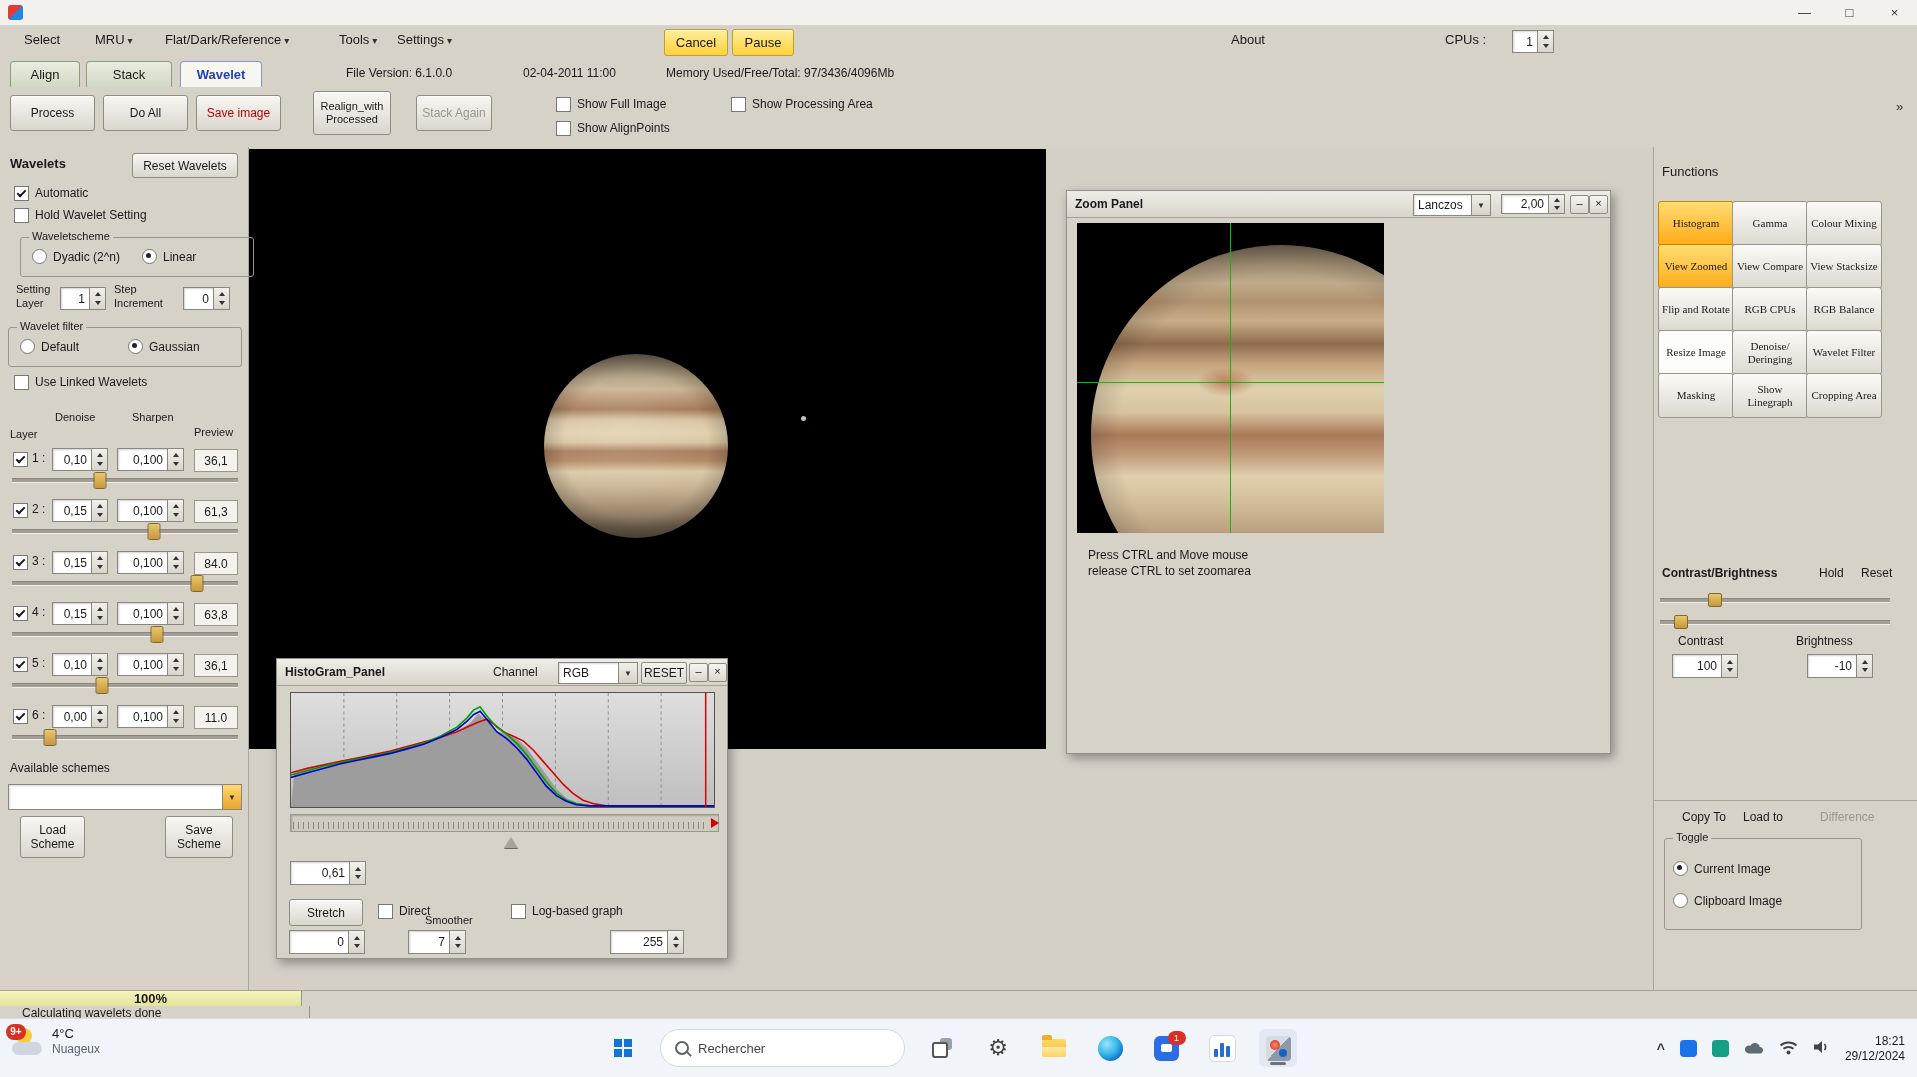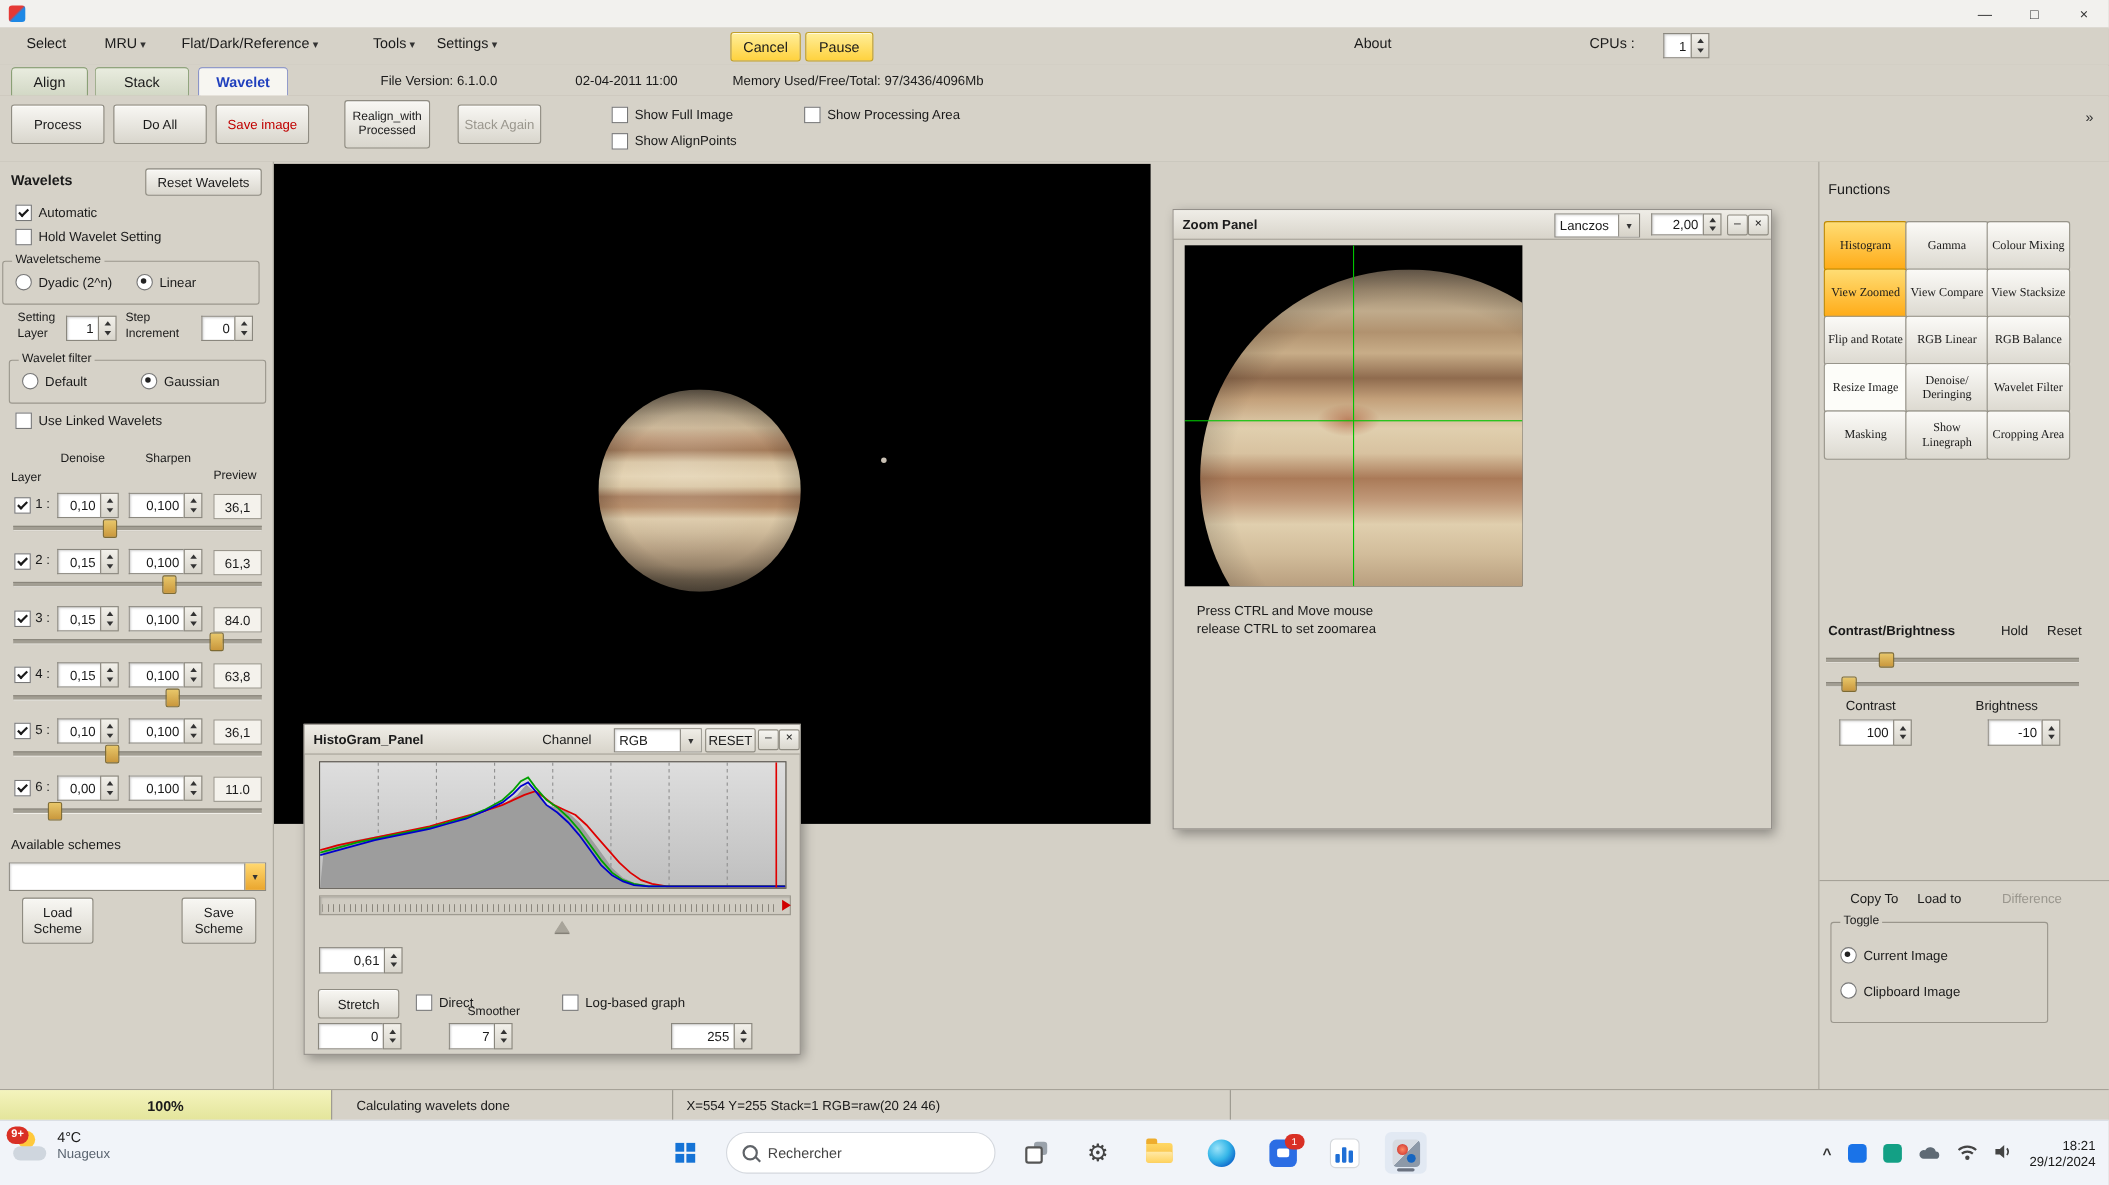--- a/index.html
+++ b/index.html
@@ -117,21 +117,21 @@
   .ruler .ticks{position:absolute;left:2px;right:10px;bottom:2px;height:7px;
     background:repeating-linear-gradient(90deg,#8a867c 0 1px,transparent 1px 5px);}
   .red-arrow{position:absolute;right:-1px;top:3px;width:0;height:0;border-top:5px solid transparent;
     border-bottom:5px solid transparent;border-left:8px solid #d00000;}
   .tri-up{position:absolute;width:0;height:0;border-left:7px solid transparent;border-right:7px solid transparent;
     border-bottom:11px solid #a8a49a;transform:translateX(-50%);filter:drop-shadow(0 1px 0 #6b685f);}
   .flatbtn{position:absolute;display:flex;align-items:center;justify-content:center;font-size:12px;
     background:linear-gradient(#f4f3ef,#dcd9d0);border:1px solid #8f8c82;border-radius:2px;}
   
   .statusbar{position:absolute;left:0;top:990px;width:1917px;height:28px;background:#d6d2c8;
-    border-top:1px solid #a6a298;display:flex;font-size:12px;}
+    border-top:1px solid #a6a298;display:flex;font-size:12px;flex-direction:column;}
   .scell{border-right:1px solid #9a968c;display:flex;align-items:center;height:100%;box-sizing:border-box;}
   .scell.progress{width:302px;justify-content:center;font-weight:bold;font-size:13px;
     background:linear-gradient(#f4f4bd,#e3e49a);}
   
   .taskbar{position:absolute;left:0;top:1018px;width:1917px;height:59px;background:#f1f4f9;
     border-top:1px solid #d9dde3;}
   .weather{position:absolute;left:12px;top:7px;display:flex;align-items:center;gap:8px;}
   .wicon{position:relative;width:32px;height:28px;}
   .wicon .sun{position:absolute;left:4px;top:0;width:16px;height:16px;border-radius:50%;background:#ffc93c;}
   .wicon .cloud{position:absolute;left:0;bottom:1px;width:30px;height:13px;border-radius:8px;background:#cfd6de;}
@@ -247,21 +247,21 @@
 
     <div class="chk-row" style="left:14px;top:39px">
       <span class="cb on"></span>
       <span>Automatic</span>
     </div>
     <div class="chk-row" style="left:14px;top:61px">
       <span class="cb"></span>
       <span>Hold Wavelet Setting</span>
     </div>
 
-    <div class="group" style="left:2px;top:90px;width:232px;height:38px">
+    <div class="group" style="left:20px;top:90px;width:232px;height:38px">
       <span class="legend">Waveletscheme</span>
       <div class="rad-row" style="left:11px;top:11px">
         <span class="radio"></span>
         <span>Dyadic (2^n)</span>
       </div>
       <div class="rad-row" style="left:121px;top:11px">
         <span class="radio on"></span>
         <span>Linear</span>
       </div>
     </div>
@@ -450,21 +450,21 @@
   <div class="side-panel functions-panel">
     <span class="abs" style="left:8px;top:17px;font-size:13px">Functions</span>
 
     <div class="fnbtn active" style="left:4px;top:54px">Histogram</div>
     <div class="fnbtn" style="left:78px;top:54px">Gamma</div>
     <div class="fnbtn" style="left:152px;top:54px">Colour Mixing</div>
     <div class="fnbtn active" style="left:4px;top:97px">View Zoomed</div>
     <div class="fnbtn" style="left:78px;top:97px">View Compare</div>
     <div class="fnbtn" style="left:152px;top:97px">View Stacksize</div>
     <div class="fnbtn" style="left:4px;top:140px">Flip and Rotate</div>
-    <div class="fnbtn" style="left:78px;top:140px">RGB Linear</div>
+    <div class="fnbtn" style="left:78px;top:140px">RGB CPUs</div>
     <div class="fnbtn" style="left:152px;top:140px">RGB Balance</div>
     <div class="fnbtn pressed" style="left:4px;top:183px">Resize Image</div>
     <div class="fnbtn" style="left:78px;top:183px">Denoise/ Deringing</div>
     <div class="fnbtn" style="left:152px;top:183px">Wavelet Filter</div>
     <div class="fnbtn" style="left:4px;top:226px">Masking</div>
     <div class="fnbtn" style="left:78px;top:226px">Show Linegraph</div>
     <div class="fnbtn" style="left:152px;top:226px">Cropping Area</div>
 
     <span class="abs lbl" style="left:8px;top:419px;font-weight:bold">Contrast/Brightness</span>
     <span class="abs lbl" style="left:165px;top:419px">Hold</span>

